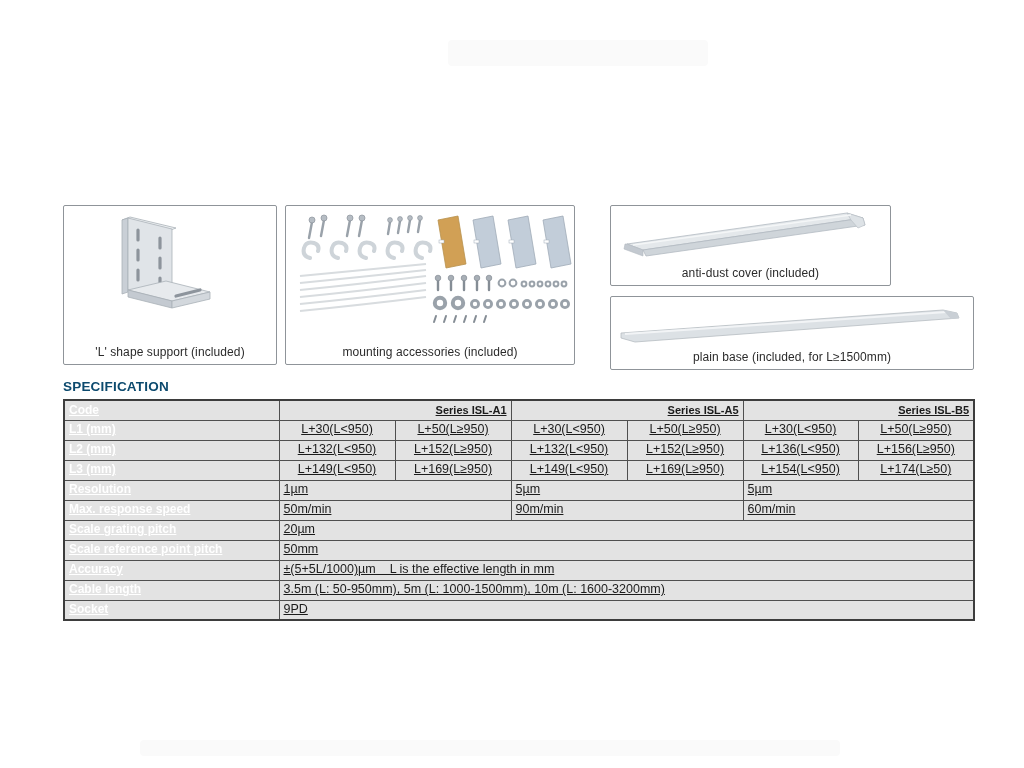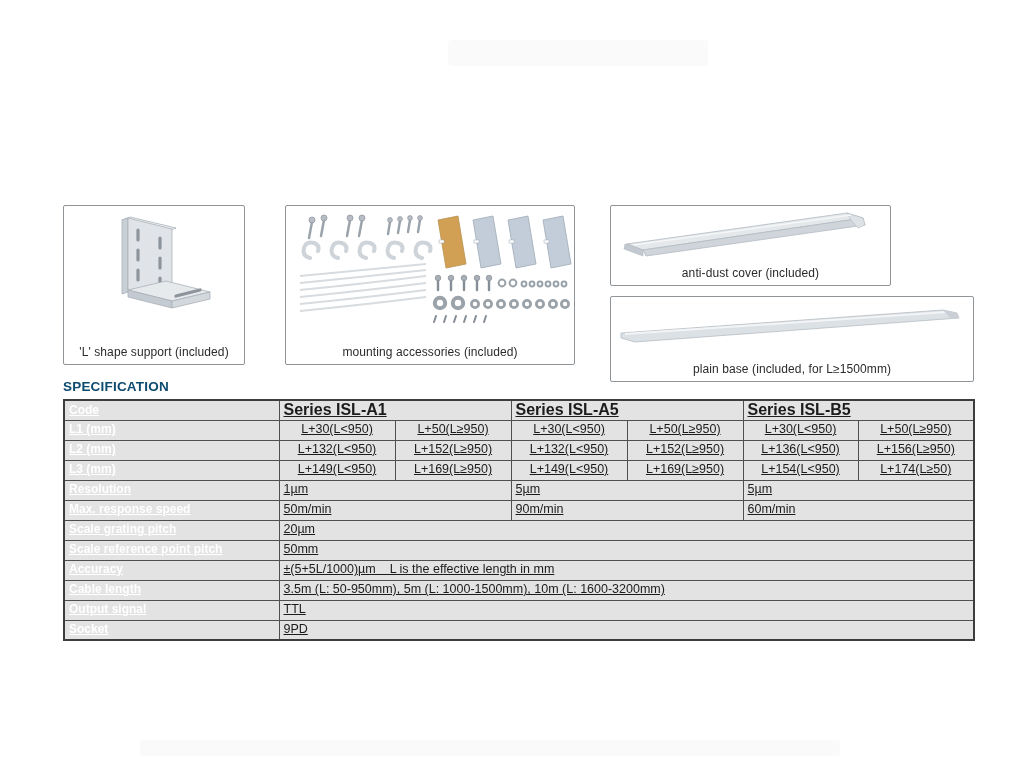--- a/index.html
+++ b/index.html
@@ -36,24 +36,24 @@
   .figure-caption {
     position: absolute;
     left: 0; right: 0;
     bottom: 5px;
     text-align: center;
     font-size: 12px;
     color: #2b2b2b;
     letter-spacing: 0.1px;
   }
 
-  #box-lshape   { left: 63px;  top: 205px; width: 182px; height: 160px; }
+  #box-lshape   { left: 63px;  top: 205px; width: 214px; height: 160px; }
   #box-mounting { left: 285px; top: 205px; width: 290px; height: 160px; padding-left: 10px; }
   #box-antidust { left: 610px; top: 205px; width: 281px; height: 81px;  }
-  #box-plainbase{ left: 610px; top: 296px; width: 364px; height: 86px;  }
+  #box-plainbase{ left: 610px; top: 296px; width: 364px; height: 74px;  }
 
   .spec-heading {
     position: absolute;
     left: 63px;
     top: 379px;
     font-size: 13.5px;
     font-weight: bold;
     color: #0c4a6e;
     letter-spacing: 0.2px;
   }
@@ -84,23 +84,23 @@
     background: #3a8b50;
     color: #ffffff;
     font-weight: bold;
     font-size: 12px;
     padding-left: 9px;
     border-top: 1px solid #a9cfb4;
     border-right: 1px solid #3d3d3d;
   }
   tr:first-child td.lbl { border-top: 1px solid #3d3d3d; }
   td.series {
-    text-align: left;
+    text-align: right;
     font-weight: bold;
-    font-size: 16px;
+    font-size: 11px;
   }
   td.dim { text-align: center; }
   td.val { text-align: left; padding-left: 8px; }
 </style>
 </head>
 <body>
 
 <div class="page">
 
   <div class="wm" style="left:448px; top:40px; width:260px; height:26px;"></div>
@@ -328,23 +328,19 @@
       </tr>
       <tr>
         <td class="lbl">Accuracy</td>
         <td class="val" colspan="6">±(5+5L/1000)µm    L is the effective length in mm</td>
       </tr>
       <tr>
         <td class="lbl">Cable length</td>
         <td class="val" colspan="6">3.5m (L: 50-950mm), 5m (L: 1000-1500mm), 10m (L: 1600-3200mm)</td>
       </tr>
       <tr>
-        <td class="lbl">Output signal</td>
-        <td class="val" colspan="6">TTL</td>
-      </tr>
-      <tr>
         <td class="lbl">Socket</td>
         <td class="val" colspan="6">9PD</td>
       </tr>
     </tbody>
   </table>
 
 </div>
 
 </body></html>

